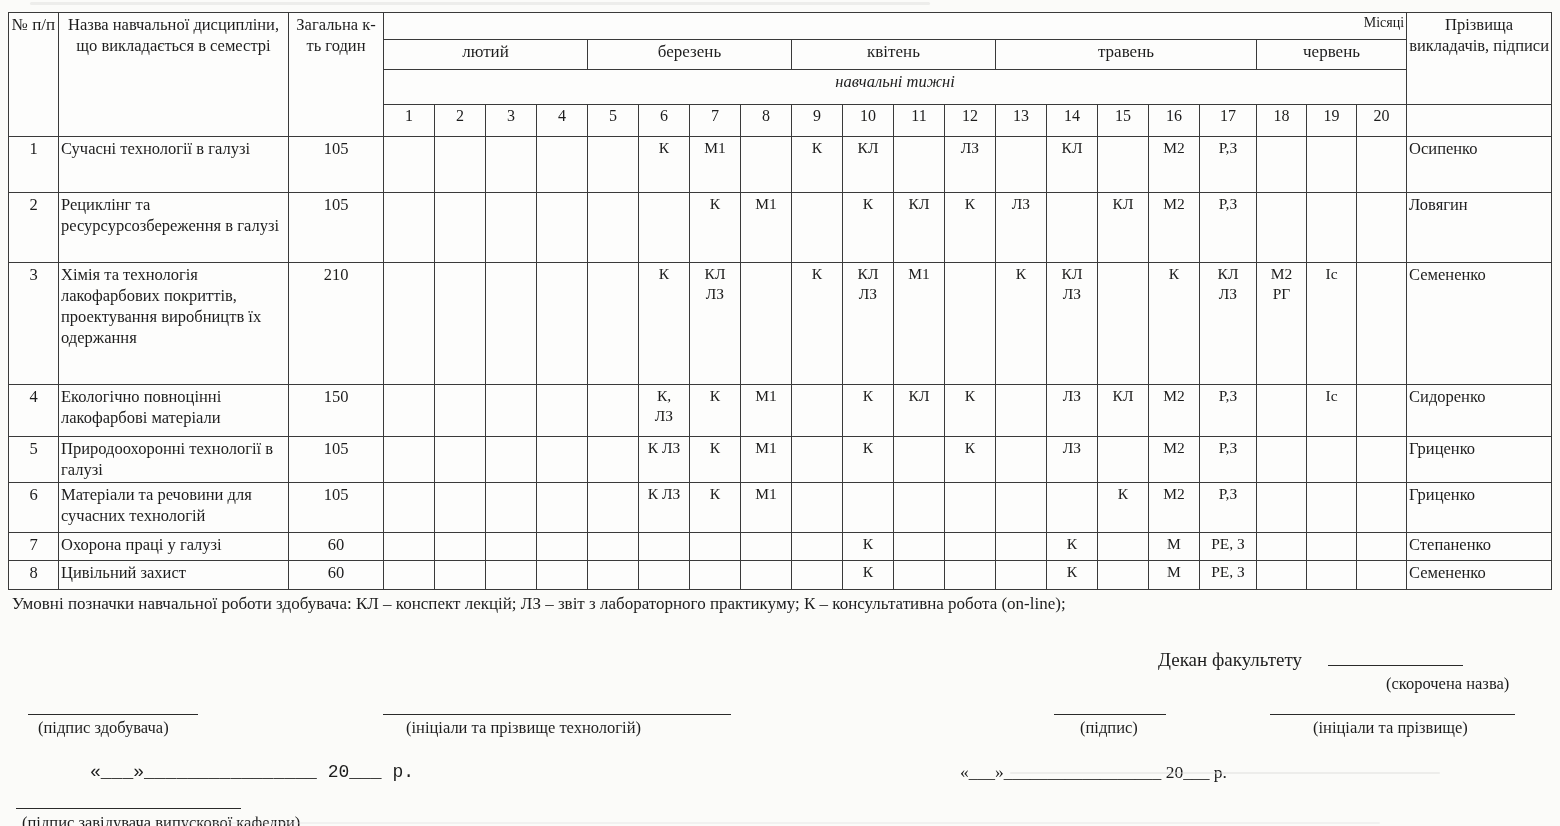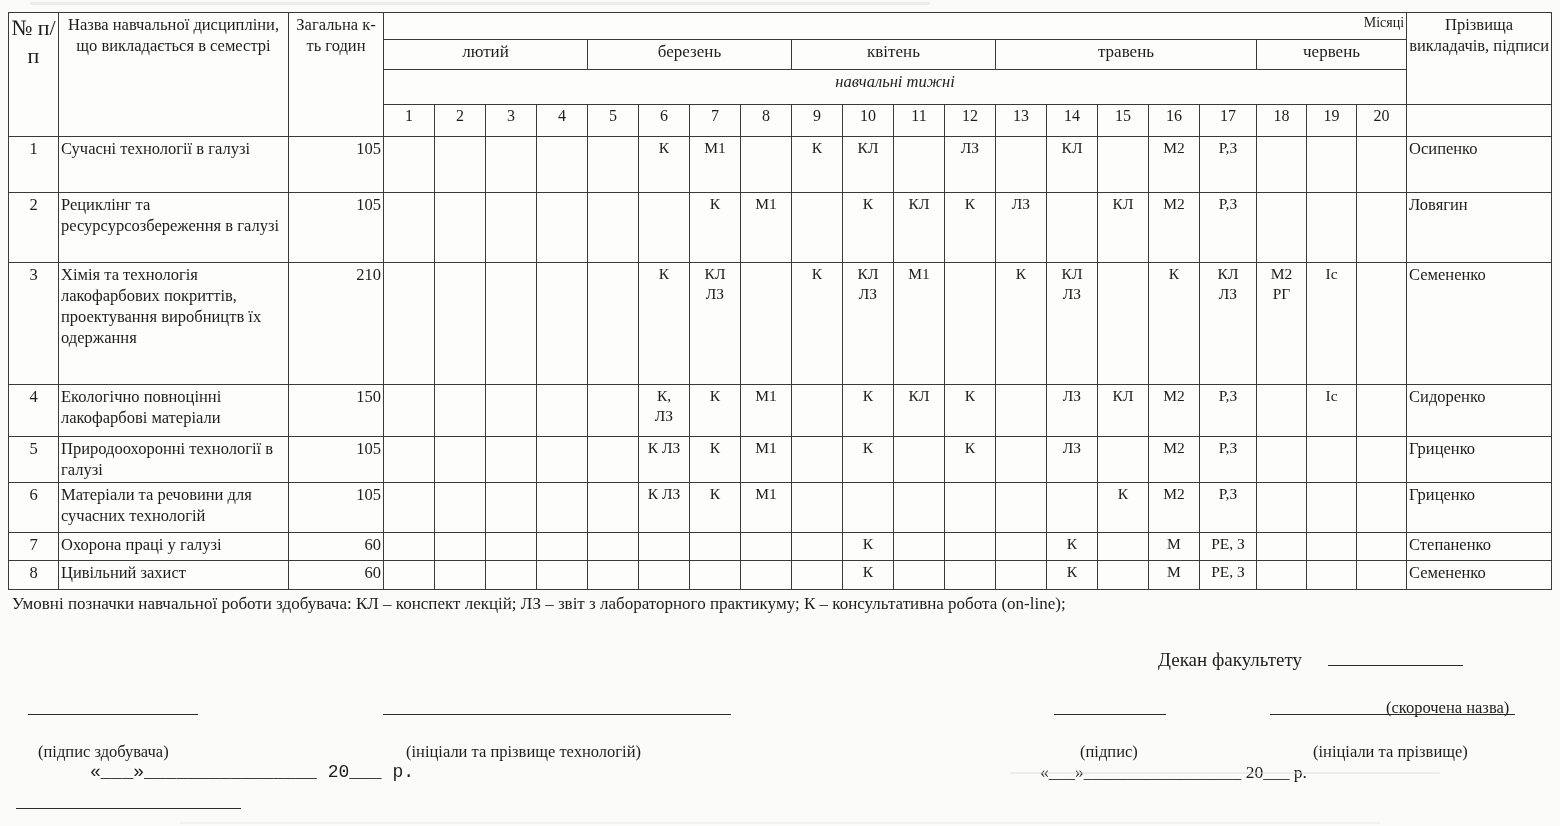--- a/index.html
+++ b/index.html
@@ -19,32 +19,32 @@
     width:1543px;
     background:#fdfdfc;
   }
   table.sched th, table.sched td{
     border:1.6px solid #3a3a3a;
     padding:1px 2px;
     vertical-align:top;
     line-height:1.28;
   }
   th{font-weight:normal;}
-  .th-num{width:50px;text-align:center;vertical-align:middle;font-size:22px;}
+  .th-num{width:50px;text-align:center;vertical-align:middle;font-size:17px;}
   .th-name{width:230px;text-align:center;vertical-align:middle;font-size:16.5px;padding:2px 8px;}
   .th-hours{width:95px;text-align:center;vertical-align:middle;font-size:16.5px;}
   .th-months{height:24px;text-align:right;vertical-align:middle;font-size:14px;}
   .th-teachers{width:145px;text-align:center;vertical-align:middle;font-size:16.5px;padding:2px 6px;}
   .month-th{height:27px;text-align:center;vertical-align:middle;font-size:17px;}
   .th-weekslabel{height:32px;text-align:center;vertical-align:middle;font-size:16.5px;font-style:italic;}
   .week-th{height:29px;text-align:center;vertical-align:middle;font-size:16px;}
 
   td.c-num{text-align:center;font-size:16.5px;padding-top:3px;}
   td.c-name{font-size:16.5px;padding:2px 4px 2px 6px;margin-top:11px;}
-  td.c-hours{text-align:right;font-size:16.5px;padding-top:3px;margin-top:48px;}
+  td.c-hours{text-align:center;font-size:16.5px;padding-top:3px;margin-top:48px;}
   td.c-week{text-align:center;font-size:15.5px;white-space:pre-line;padding-top:3px;}
   td.c-teacher{font-size:16.5px;padding:3px 4px 2px 8px;}
 
   tbody tr:nth-child(1){height:56px;}
   tbody tr:nth-child(2){height:70px;}
   tbody tr:nth-child(3){height:122px;}
   tbody tr:nth-child(4){height:52px;}
   tbody tr:nth-child(5){height:46px;}
   tbody tr:nth-child(6){height:50px;}
   tbody tr:nth-child(7){height:28px;}
@@ -53,35 +53,35 @@
   .footer{position:relative;width:1546px;height:246px;margin-top:4px;font-size:17px;}
   .legend-line1{position:absolute;left:4px;top:0;width:1430px;}
   .legend-line2{position:absolute;left:4px;top:24px;width:1430px;}
 
   .dean{position:absolute;left:1150px;top:52px;font-size:19px;white-space:nowrap;}
   .uline{display:inline-block;border-bottom:1.6px solid #2a2a2a;height:1em;vertical-align:baseline;}
   .dean .uline{width:135px;margin-left:26px;}
   .dean-hint{position:absolute;left:1378px;top:80px;font-size:16.5px;}
 
   .sigline{position:absolute;border-top:1.6px solid #2a2a2a;height:0;}
-  .sig-label{position:absolute;font-size:16.5px;white-space:nowrap;margin-top:24px;}
+  .sig-label{position:absolute;font-size:16.5px;white-space:nowrap;}
 
   .l-sign-line{left:20px;top:120px;width:170px;}
   .l-sign-label{left:30px;top:124px;}
   .l-name-line{left:375px;top:120px;width:348px;}
   .l-name-label{left:398px;top:124px;}
   .l-date{position:absolute;left:82px;top:168px;font-size:18px;white-space:nowrap;font-family:Liberation Mono, monospace;}
   .l-head-line{left:8px;top:214px;width:225px;}
   .l-head-label{left:14px;top:219px;}
 
   .r-sign-line{left:1046px;top:120px;width:112px;}
   .r-sign-label{left:1072px;top:124px;}
   .r-name-line{left:1262px;top:120px;width:245px;}
   .r-name-label{left:1305px;top:124px;}
-  .r-date{position:absolute;left:1032px;top:168px;font-size:17.5px;white-space:nowrap;}
+  .r-date{position:absolute;left:952px;top:168px;font-size:17.5px;white-space:nowrap;}
 
   .scan-artifact{position:absolute;background:#dcdcda;opacity:.45;border-radius:2px;}
   .art-top{left:30px;top:2px;width:900px;height:3px;}
   .art-bot1{left:1010px;top:772px;width:430px;height:2px;}
   .art-bot2{left:180px;top:822px;width:1200px;height:2px;opacity:.3;}
 </style>
 </head>
 <body>
 
 <div class="page">

